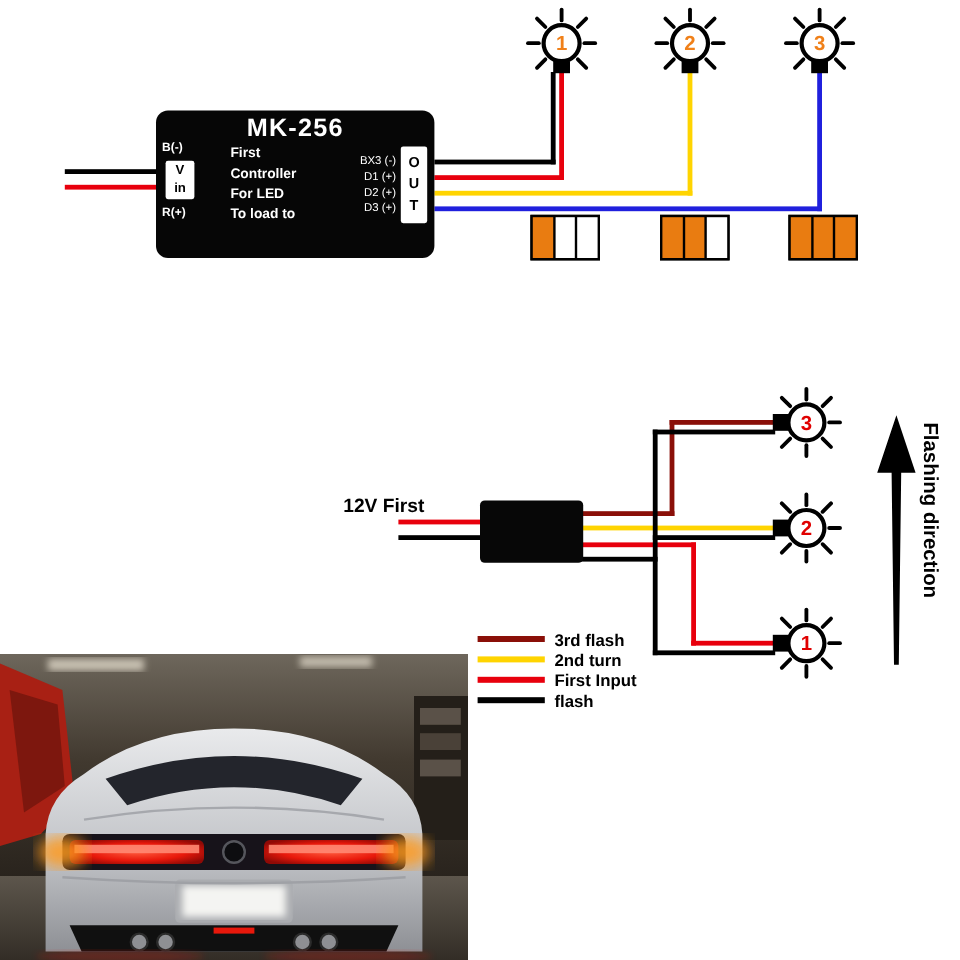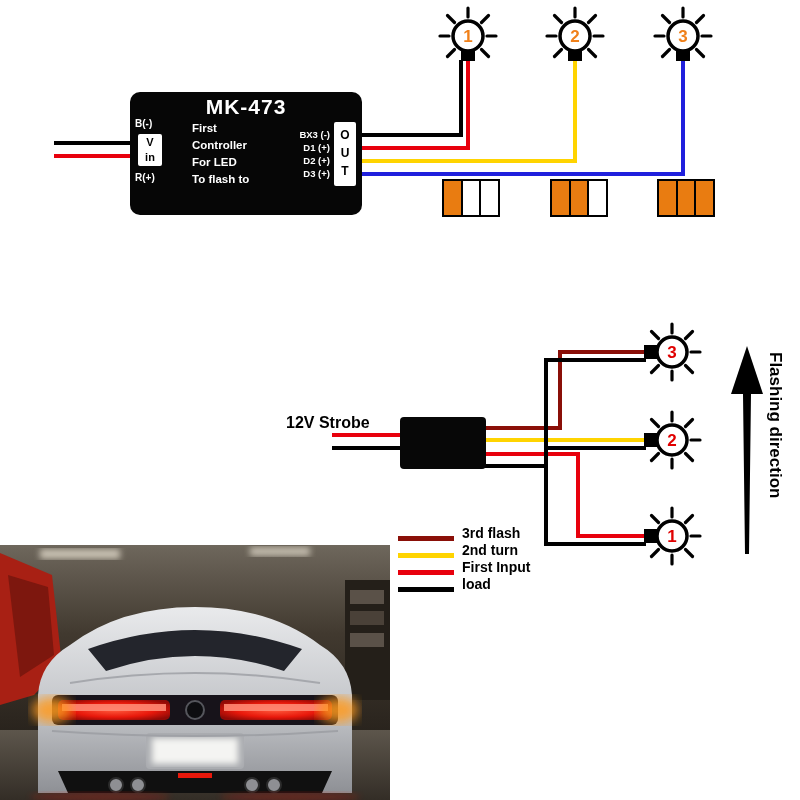--- a/index.html
+++ b/index.html
@@ -16,21 +16,21 @@
   .controller { position:absolute; left:130px; top:92px; width:232px; height:123px;
                 background:#060606; border-radius:10px; color:#fff; }
   .ctl-title { position:absolute; left:0; right:0; top:3px; text-align:center;
                font-size:21px; font-weight:bold; letter-spacing:1px; }
   .ctl-left-label { position:absolute; font-size:10px; font-weight:bold; color:#fff; }
   .vin-box { position:absolute; left:8px; top:42px; width:24px; height:32px; background:#fff;
              color:#000; font-weight:bold; font-size:11px; text-align:center; line-height:15px;
              border-radius:2px; padding-top:1px; }
   .ctl-body { position:absolute; left:62px; top:28px; font-size:11.5px; font-weight:bold;
               line-height:17px; color:#fff; }
-  .ctl-outputs { position:absolute; right:32px; top:36px; font-size:9.5px; font-weight:bold;
+  .ctl-outputs { position:absolute; right:32px; top:36px; font-size:9.5px; font-weight:normal;
                  line-height:13px; color:#fff; text-align:right; }
   .out-box { position:absolute; right:6px; top:30px; width:22px; height:64px; background:#fff;
              color:#000; font-weight:bold; font-size:12px; text-align:center; line-height:18px;
              padding-top:4px; border-radius:2px; }
 
   
   .indicator { position:absolute; top:179px; width:58px; height:38px; border:2px solid #000;
                background:#000; display:flex; gap:2px; }
   .indicator > div { flex:1; }
 
@@ -41,21 +41,21 @@
 
   
   .mid-box { position:absolute; left:400px; top:417px; width:86px; height:52px;
              background:#070707; border-radius:4px; }
   .input-label { position:absolute; left:286px; top:414px; font-size:16px; font-weight:bold; color:#000; }
   .direction-label { position:absolute; left:765px; top:352px; height:212px;
                      writing-mode:vertical-rl; font-size:17px; font-weight:bold; color:#000; }
 
   
   .legend { position:absolute; left:398px; top:524px; }
-  .legend-row { display:flex; align-items:flex-end; height:17px; }
+  .legend-row { display:flex; align-items:center; height:17px; }
   .legend-line { width:56px; height:5px; display:inline-block; }
   .legend-label { margin-left:8px; font-size:14px; font-weight:bold; color:#000; white-space:nowrap; }
 </style>
 </head>
 <body>
 
 <div class="canvas">
 
   
 
@@ -124,32 +124,32 @@
       <line x1="43.5" y1="45.5" x2="50.5" y2="52.5"></line>
         <line x1="16.5" y1="45.5" x2="9.5" y2="52.5"></line>
     </g>
     <circle cx="30" cy="32" r="15" fill="#fff" stroke="#000" stroke-width="3.5"></circle>
     <rect x="23" y="47" width="14" height="10" fill="#000"></rect>
     <text class="bulb-num" x="30" y="38" text-anchor="middle">3</text>
   </svg>
 
   
   <div class="controller">
-    <div class="ctl-title">MK-473</div>
+    <div class="ctl-title">MK-256</div>
     <div class="ctl-left-label" style="left:5px;top:26px">B(-)</div>
     <div class="vin-box">
       <div>V</div>
       <div>in</div>
     </div>
     <div class="ctl-left-label" style="left:5px;top:80px">R(+)</div>
     <div class="ctl-body">
       <div>First</div>
       <div>Controller</div>
       <div>For LED</div>
-      <div>To flash to</div>
+      <div>To load to</div>
     </div>
     <div class="ctl-outputs">
       <div>BX3 (-)</div>
       <div>D1 (+)</div>
       <div>D2 (+)</div>
       <div>D3 (+)</div>
     </div>
     <div class="out-box">
       <div>O</div>
       <div>U</div>
@@ -169,21 +169,21 @@
     <div style="background-color: rgb(255, 255, 255);"></div>
   </div>
   <div class="indicator" style="left:657px">
     <div style="background-color: rgb(233, 124, 17);"></div>
     <div style="background-color: rgb(233, 124, 17);"></div>
     <div style="background-color: rgb(233, 124, 17);"></div>
   </div>
 
   
 
-  <div class="input-label">12V Strobe</div>
+  <div class="input-label">12V First</div>
 
   
   <div style="display: contents; --c: #e8000d;">
     <div class="wire h" style="left:332px;top:433px;width:70px"></div>
   </div>
   <div style="display: contents; --c: #000000;">
     <div class="wire h" style="left:332px;top:446px;width:70px"></div>
   </div>
 
   
@@ -270,21 +270,21 @@
     <div class="legend-row">
       <span class="legend-line" style="background-color: rgb(255, 212, 0);"></span>
       <span class="legend-label">2nd turn</span>
     </div>
     <div class="legend-row">
       <span class="legend-line" style="background-color: rgb(232, 0, 13);"></span>
       <span class="legend-label">First Input</span>
     </div>
     <div class="legend-row">
       <span class="legend-line" style="background-color: rgb(0, 0, 0);"></span>
-      <span class="legend-label">load</span>
+      <span class="legend-label">flash</span>
     </div>
   </div>
 
   
   <svg class="abs" style="left:0;top:545px" width="390" height="255" viewBox="0 0 390 255" role="img" aria-label="Rear view of a silver Mustang in a garage with sequential LED taillights lit">
     <defs>
       <linearGradient id="pg-bg" x1="0" y1="0" x2="0" y2="1">
         <stop offset="0" stop-color="#6e675c"></stop>
           <stop offset="0.35" stop-color="#41392f"></stop>
           <stop offset="1" stop-color="#181410"></stop>

